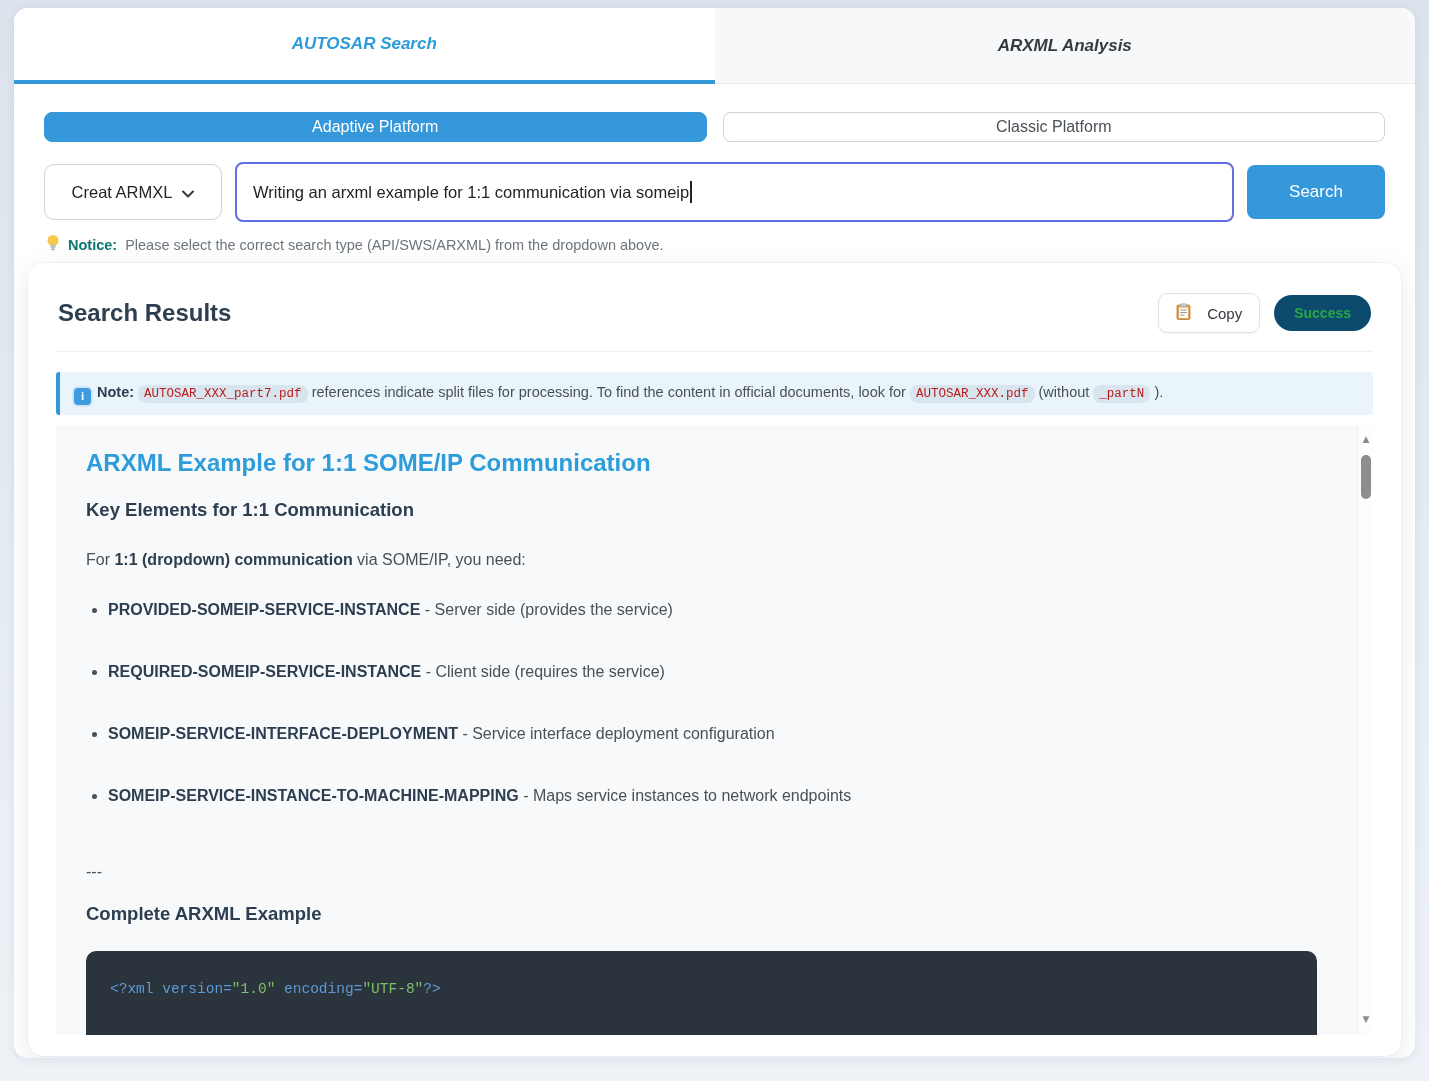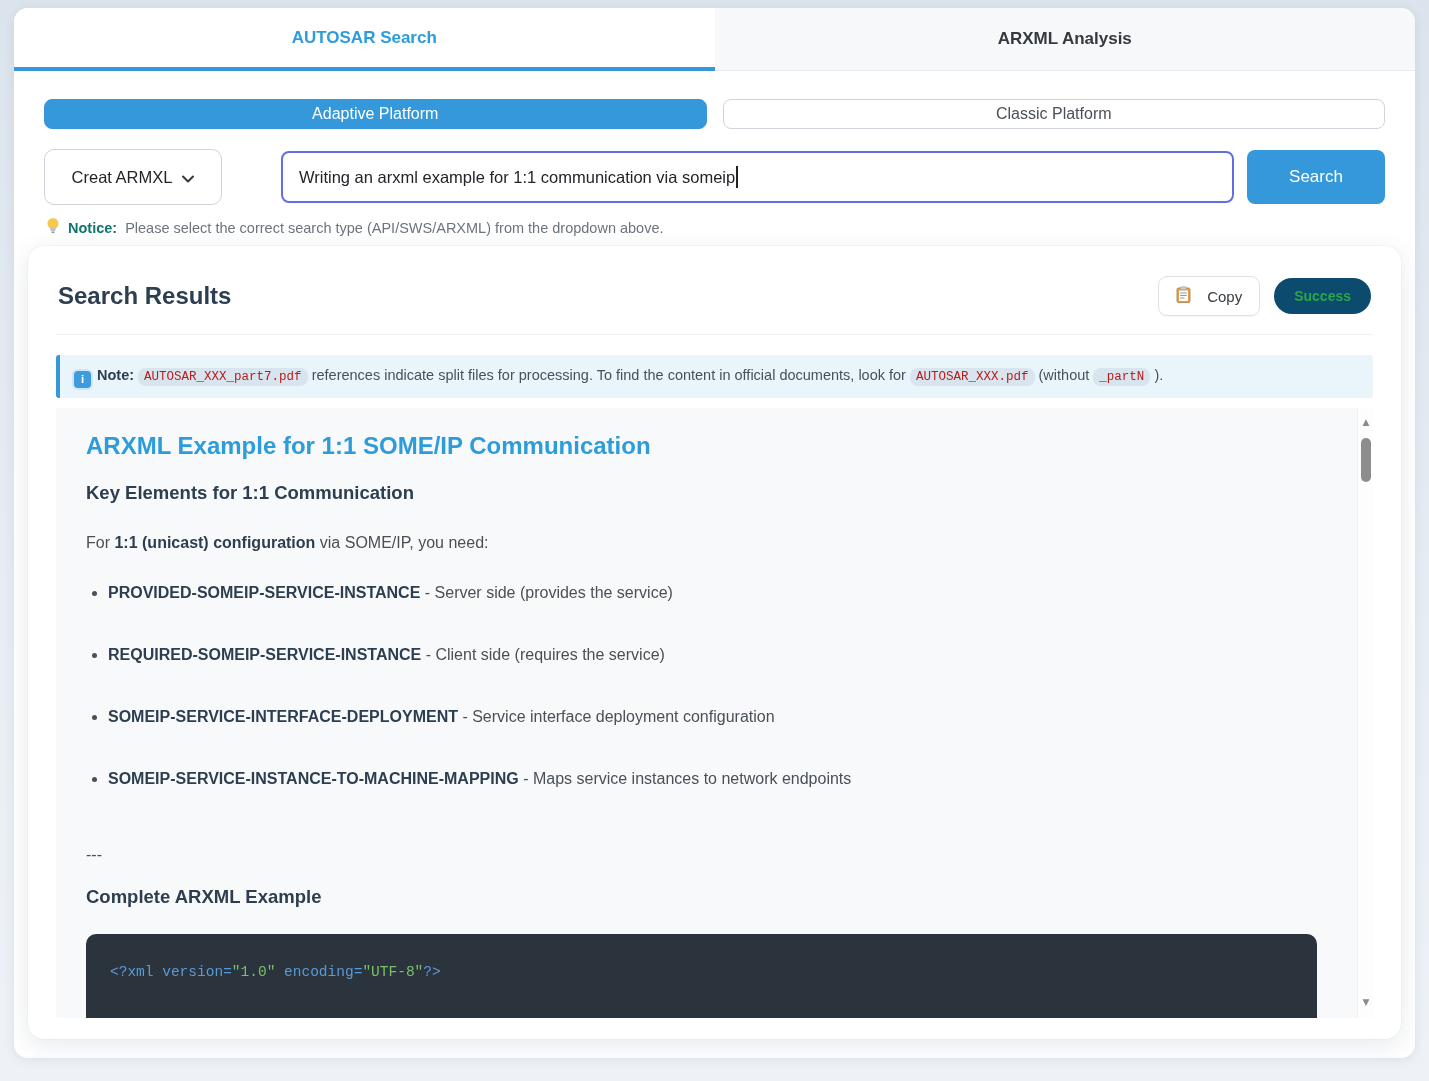--- a/index.html
+++ b/index.html
@@ -10,21 +10,21 @@
     position: relative;
     color:#343a40;
   }
   .app {
     position:absolute; left:14px; top:8px; width:1401px; height:1050px;
     background:#fff; border-radius:14px;
     box-shadow: 0 2px 10px rgba(60,80,110,0.10);
     overflow:hidden;
   }
   
-  .tabs { display:flex; height:63px; }
+  .tabs { display:flex; height:76px;font-style:italic; }
   .tab {
     flex:1; display:flex; align-items:center; justify-content:center;
     font-size:17px; font-weight:700; cursor:pointer;
   }
   .tab.active {
     color:#2d9cdb; background:#fff;
     border-bottom:4px solid #3498db; border-top-left-radius:14px;
   }
   .tab.inactive {
     color:#343a40; background:#f7f8f9;
@@ -40,23 +40,23 @@
   .platform-btn.selected { background:#3498db; border:1px solid #3498db; color:#fff; }
   .platform-btn.unselected { background:#fff; border:1px solid #ced4da; color:#495057; }
 
   .search-row { display:flex; gap:13px; margin-bottom:12px; align-items:center; }
   .dropdown {
     width:178px; height:56px; border:1px solid #ced4da; border-radius:10px;
     display:flex; align-items:center; justify-content:center; gap:10px;
     font-size:16.5px; color:#212529; background:#fff; cursor:pointer;
   }
   .search-input {
-    flex:1; height:52px; border:2px solid #646ee4; border-radius:8px;
+    flex:1; height:60px; border:2px solid #646ee4; border-radius:8px;
     background:#fff; display:flex; align-items:center; padding:0 16px;
-    font-size:16.5px; color:#212529; overflow:hidden; white-space:nowrap;margin-left:46px;
+    font-size:16.5px; color:#212529; overflow:hidden; white-space:nowrap;
   }
   .caret { display:inline-block; width:1.5px; height:22px; background:#222; margin-left:1px; }
   .search-btn {
     width:138px; height:54px; background:#3498db; color:#fff; border:none;
     border-radius:8px; font-size:17px; font-family:Liberation Sans, sans-serif; cursor:pointer;
   }
   .notice-line { display:flex; align-items:center; gap:8px; font-size:14.5px; color:#6c757d; padding-left:2px; }
   .notice-line b { color:#0f766e; }
 
   
@@ -199,21 +199,21 @@
     </div>
 
     <div class="note-banner"><span class="info-box">i</span><b>Note:</b> <span class="code-chip">AUTOSAR_XXX_part7.pdf</span><span> references indicate split files for processing. To find the content in official documents, look for </span><span class="code-chip">AUTOSAR_XXX.pdf</span><span> (without </span><span class="code-chip">_partN</span><span> ).</span></div>
 
     <div class="content-area">
 
       <h1 class="content-h1">ARXML Example for 1:1 SOME/IP Communication</h1>
 
       <h3 class="content-h3">Key Elements for 1:1 Communication</h3>
 
-      <p class="content-p"><span>For </span><b>1:1 (unicast) configuration</b><span> via SOME/IP, you need:</span></p>
+      <p class="content-p"><span>For </span><b>1:1 (dropdown) communication</b><span> via SOME/IP, you need:</span></p>
 
       <ul class="bullet-list">
         <li><span class="bullet-term">PROVIDED-SOMEIP-SERVICE-INSTANCE</span><span> - Server side (provides the service)</span></li>
         <li><span class="bullet-term">REQUIRED-SOMEIP-SERVICE-INSTANCE</span><span> - Client side (requires the service)</span></li>
         <li><span class="bullet-term">SOMEIP-SERVICE-INTERFACE-DEPLOYMENT</span><span> - Service interface deployment configuration</span></li>
         <li><span class="bullet-term">SOMEIP-SERVICE-INSTANCE-TO-MACHINE-MAPPING</span><span> - Maps service instances to network endpoints</span></li>
       </ul>
 
       <p class="divider-text">---</p>
 

